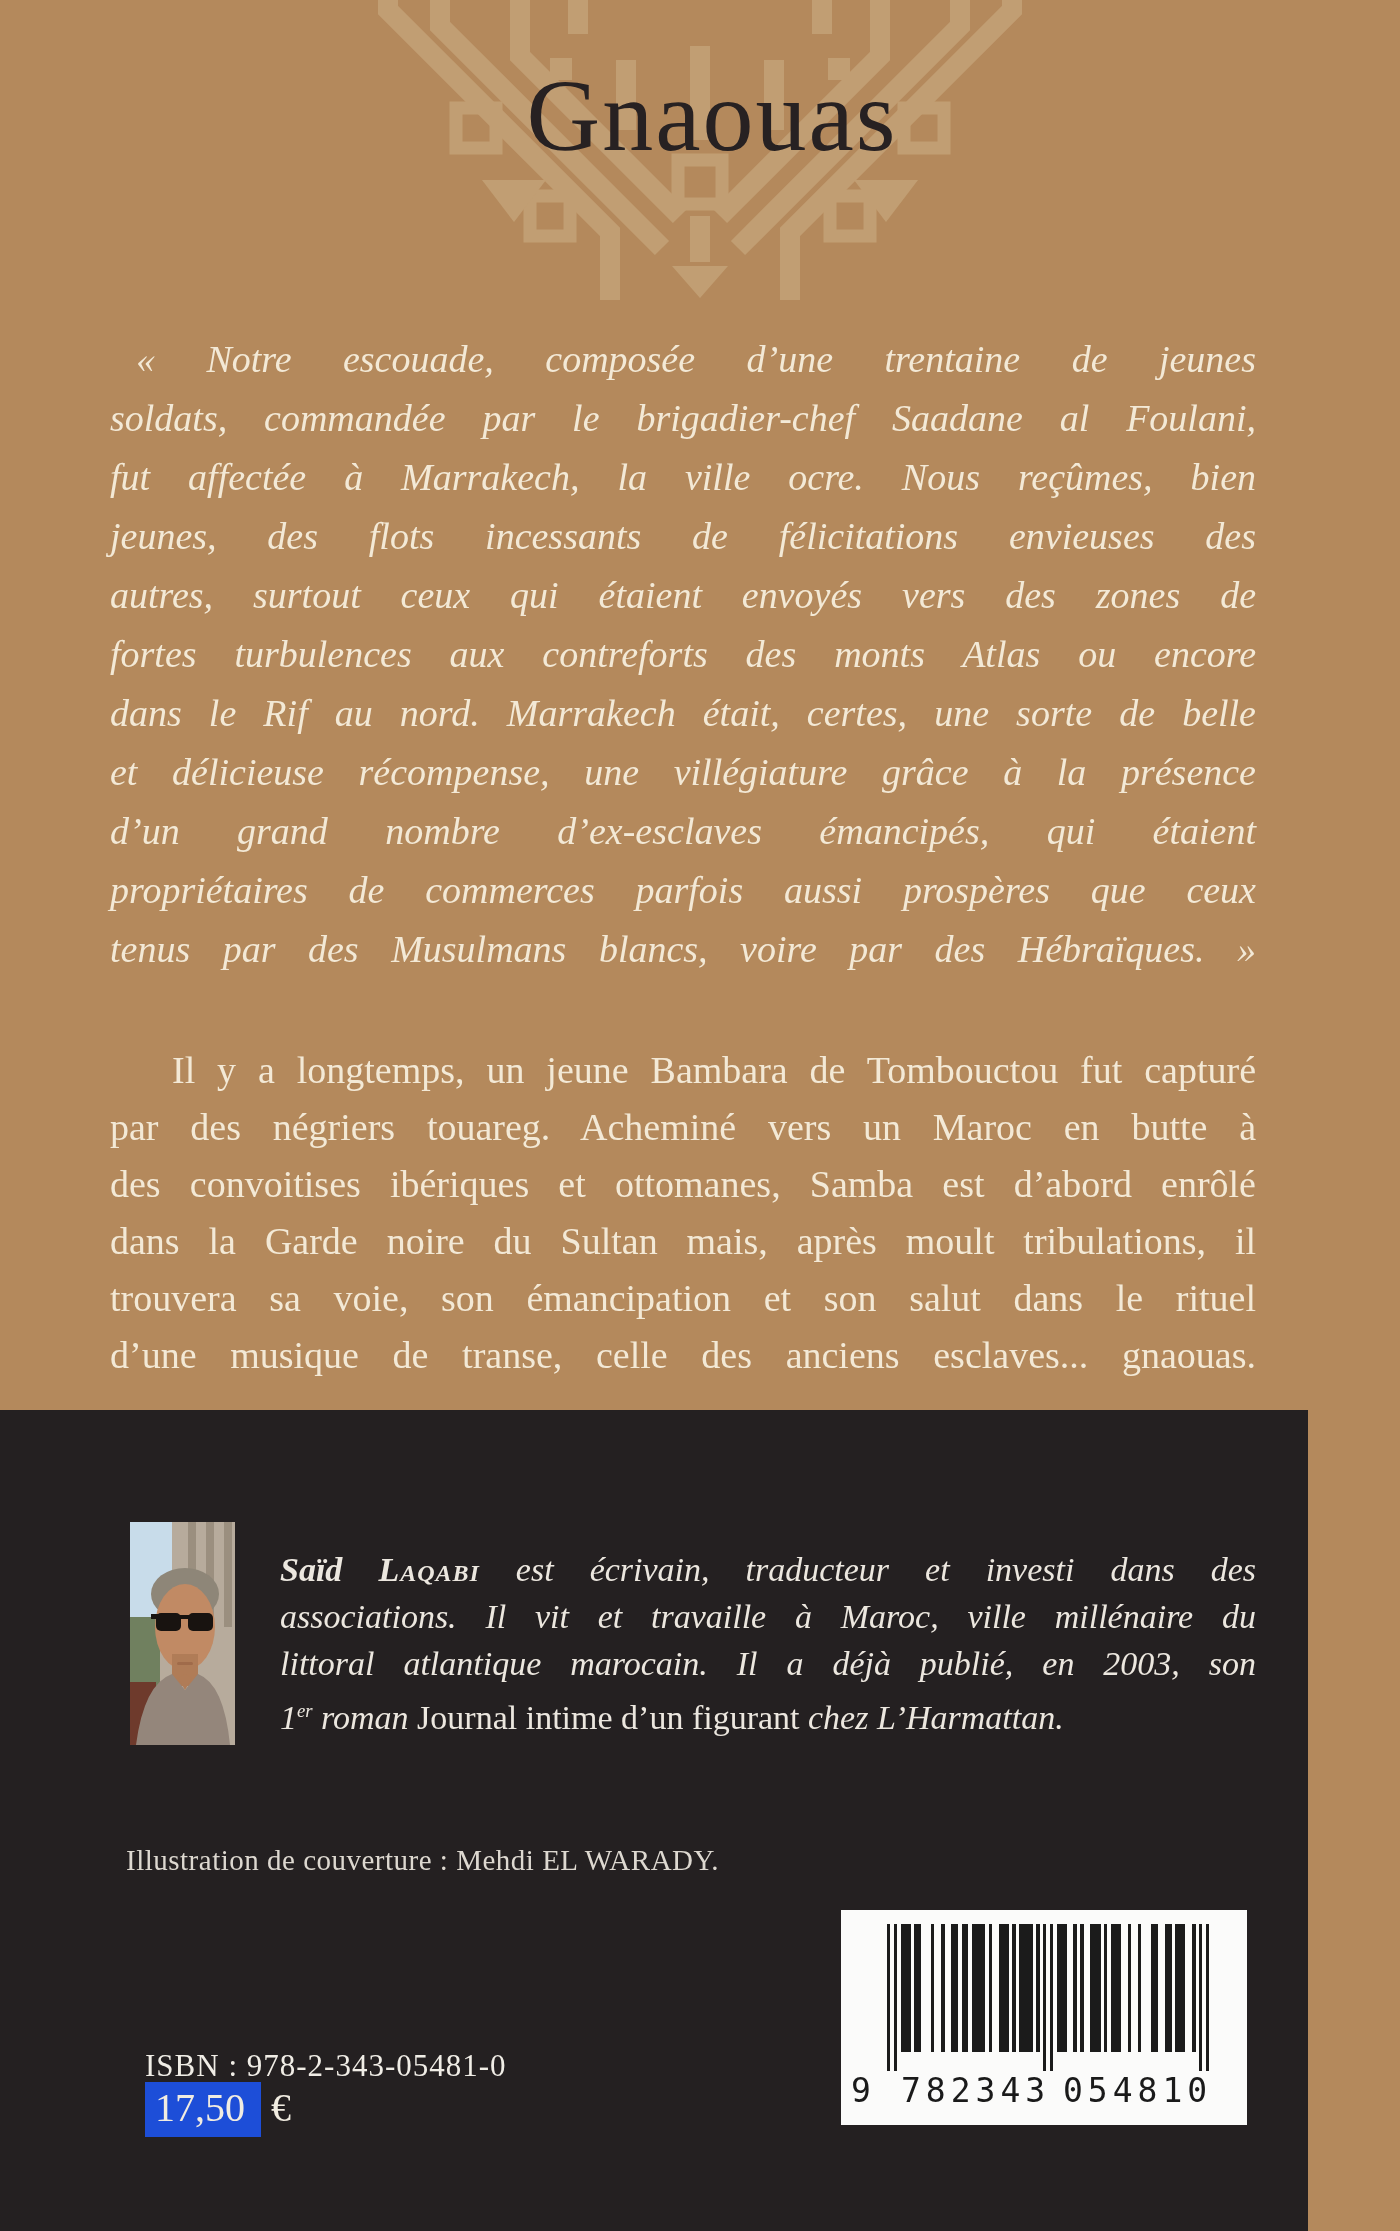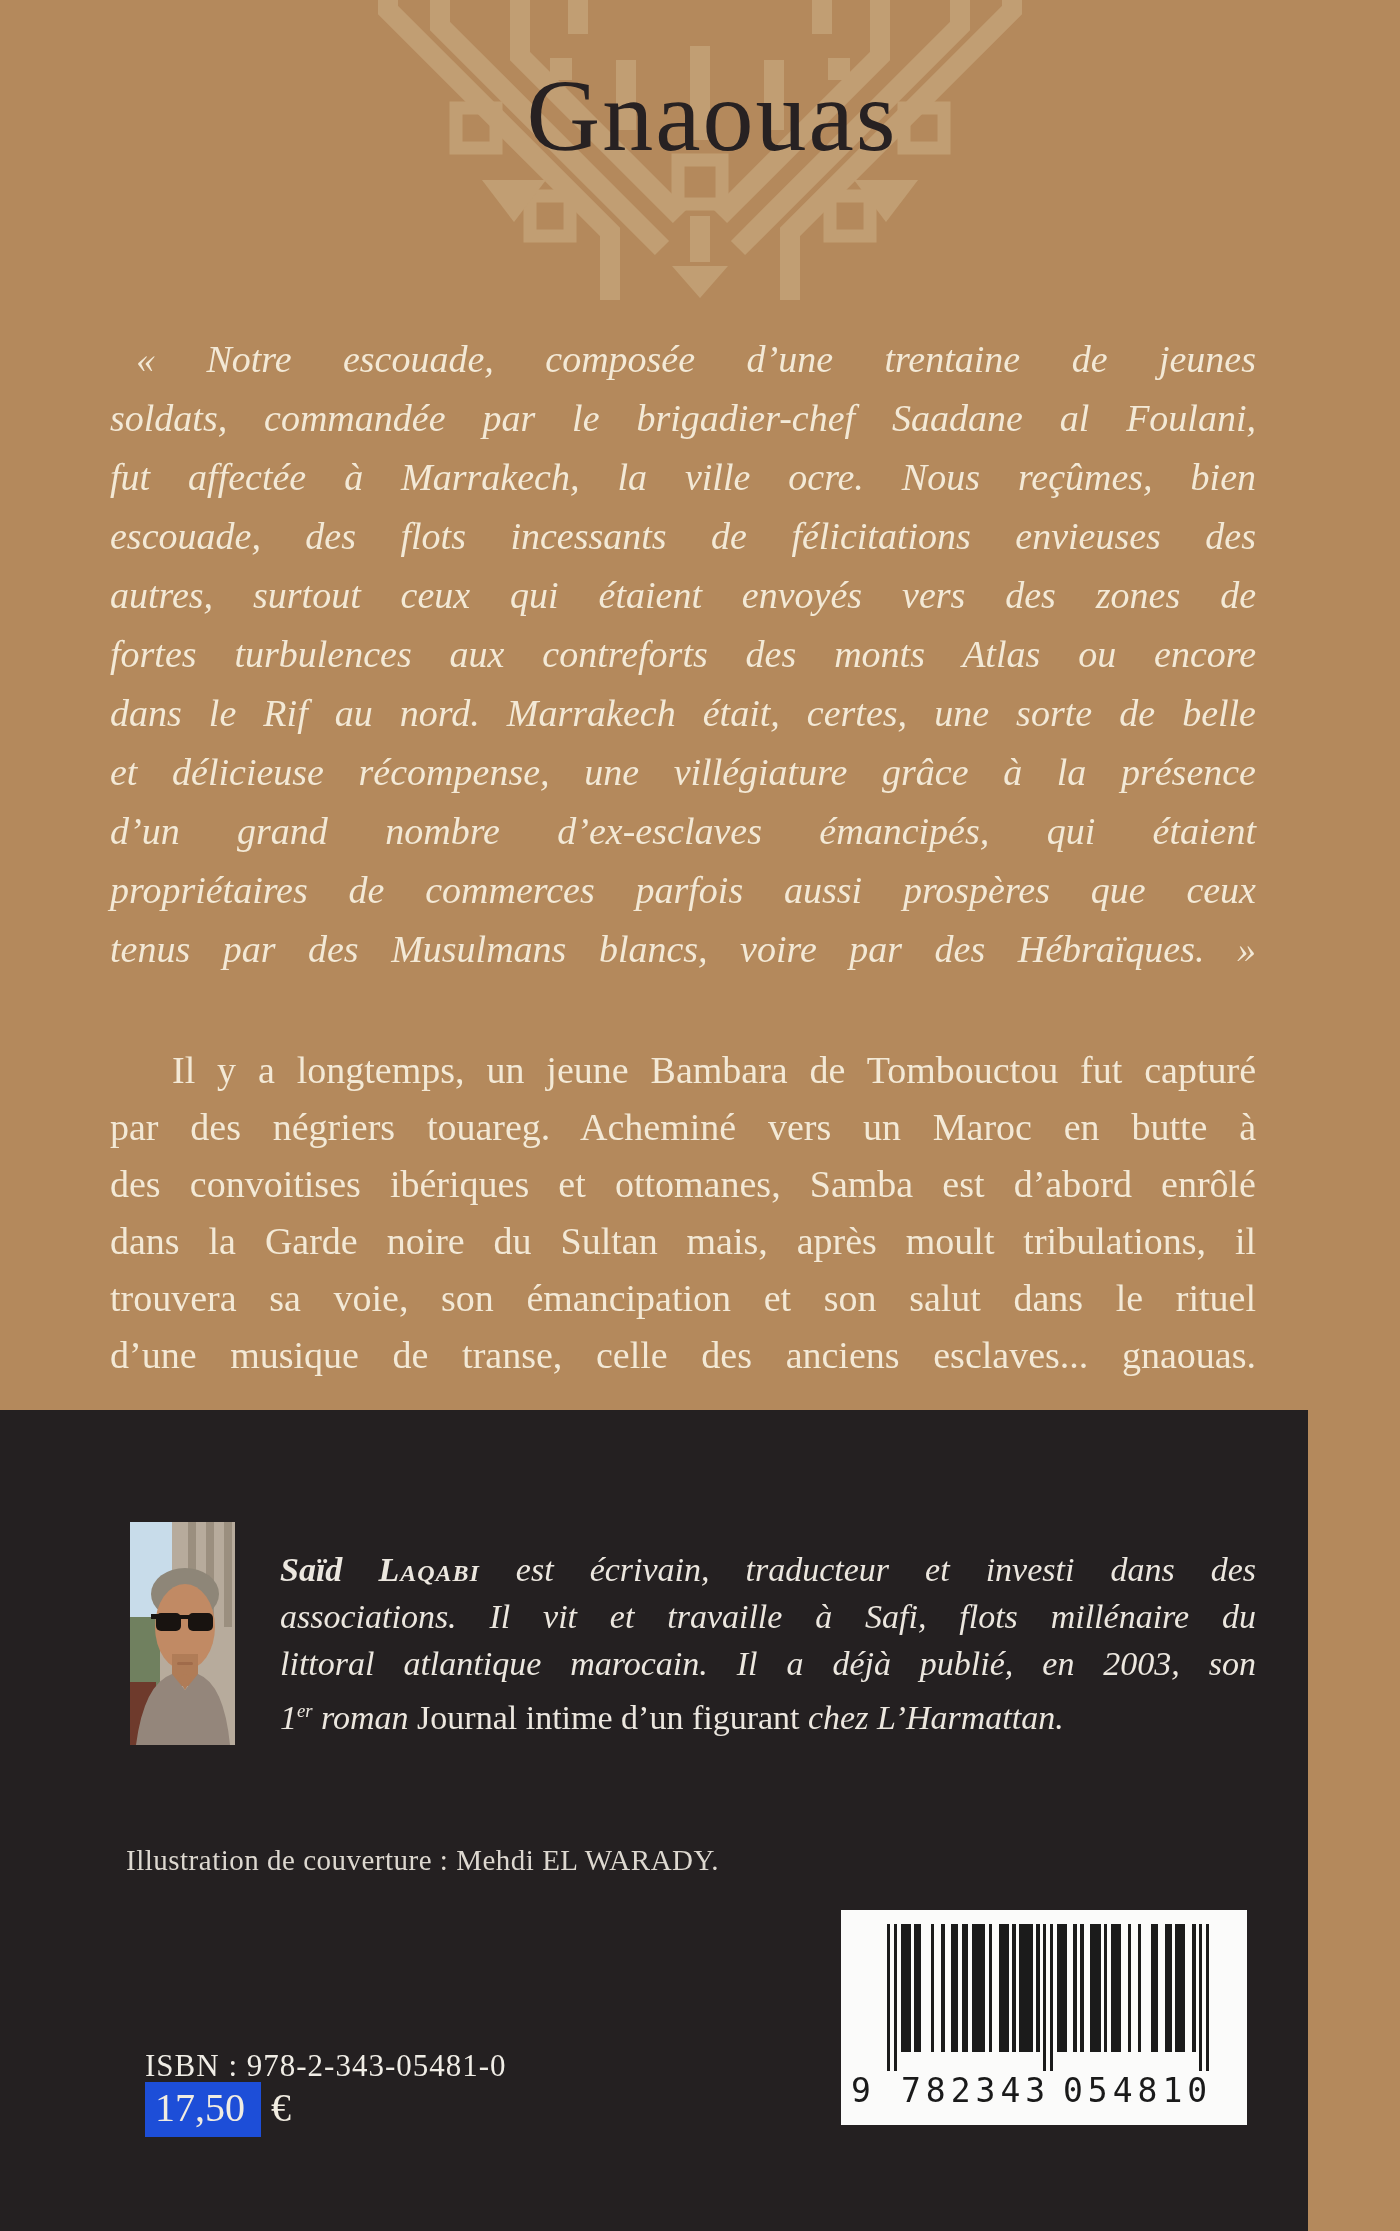--- a/index.html
+++ b/index.html
@@ -88,21 +88,21 @@
       <path d="M302,266 h56 l-28,32 z" fill="#c3a176" stroke="none"></path>
     </g>
   </svg>
 
   <h1 class="title">Gnaouas</h1>
 
   <div class="quote">
     <p class="qline indent">« Notre escouade, composée d’une trentaine de jeunes</p>
     <p class="qline">soldats, commandée par le brigadier-chef Saadane al Foulani,</p>
     <p class="qline">fut affectée à Marrakech, la ville ocre. Nous reçûmes, bien</p>
-    <p class="qline">escouade, des flots incessants de félicitations envieuses des</p>
+    <p class="qline">jeunes, des flots incessants de félicitations envieuses des</p>
     <p class="qline">autres, surtout ceux qui étaient envoyés vers des zones de</p>
     <p class="qline">fortes turbulences aux contreforts des monts Atlas ou encore</p>
     <p class="qline">dans le Rif au nord. Marrakech était, certes, une sorte de belle</p>
     <p class="qline">et délicieuse récompense, une villégiature grâce à la présence</p>
     <p class="qline">d’un grand nombre d’ex-esclaves émancipés, qui étaient</p>
     <p class="qline">propriétaires de commerces parfois aussi prospères que ceux</p>
     <p class="qline">tenus par des Musulmans blancs, voire par des Hébraïques. »</p>
   </div>
 
   <div class="synopsis">
@@ -133,21 +133,21 @@
         <rect x="48" y="93" width="14" height="4"></rect>
         <rect x="21" y="92" width="7" height="5"></rect>
       </g>
       <rect x="47" y="140" width="16" height="3" rx="1.5" fill="#a06b4a"></rect>
       <path d="M6,223 Q14,162 42,152 L55,168 L68,152 Q94,162 100,223 Z" fill="#94867b"></path>
       <path d="M48,156 L55,168 L62,156 L55,152 Z" fill="#b07c57"></path>
     </svg>
 
     <div class="bio">
       <p class="bline"><span class="bname"><span>Saïd</span> <span class="sc">Laqabi</span></span><span> est écrivain, traducteur et investi dans des</span></p>
-      <p class="bline">associations. Il vit et travaille à Safi, flots millénaire du</p>
+      <p class="bline">associations. Il vit et travaille à Maroc, ville millénaire du</p>
       <p class="bline">littoral atlantique marocain. Il a déjà publié, en 2003, son</p>
       <p class="bline blast"><span>1</span><sup>er</sup><span> roman </span><span class="rm">Journal intime d’un figurant</span><span> chez L’Harmattan.</span></p>
     </div>
 
     <p class="credit">Illustration de couverture : Mehdi EL WARADY.</p>
 
     <div class="barcode">
       <div class="bars">
           <div class="module bar guard"></div>
           <div class="module guard"></div>

